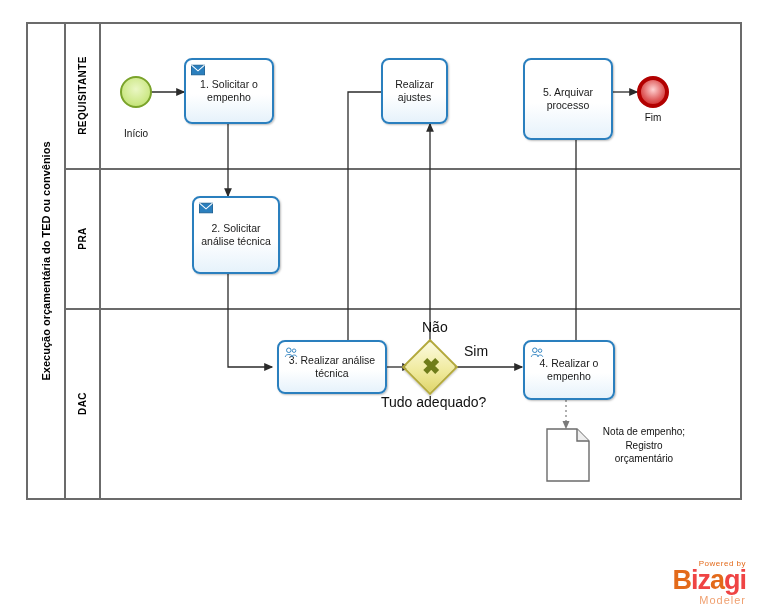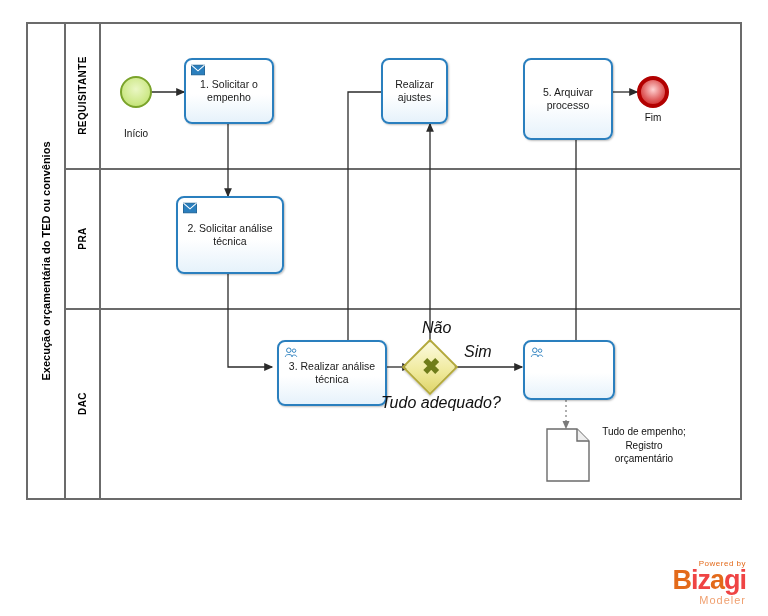--- a/index.html
+++ b/index.html
@@ -29,21 +29,21 @@
   .ev-start{width:32px;height:32px;border:2px solid #7aa32a;background:radial-gradient(circle at 50% 40%,#eaf7c4 0%,#cfe98b 60%,#b6dc63 100%);}
   .ev-end{width:32px;height:32px;border:4px solid #b20000;background:radial-gradient(circle at 50% 40%,#ffd2d2 0%,#e06060 55%,#cc1111 100%);}
   .ev-label{position:absolute;font-size:10px;color:#111;text-align:center;}
 
   
   .gw{position:absolute;width:40px;height:40px;transform:rotate(45deg);
       background:linear-gradient(135deg,#fcfbe0 0%,#efe99a 60%,#dfd56a 100%);
       border:2px solid #b3a93b;box-sizing:border-box;box-shadow:1px 1px 2px rgba(0,0,0,0.2);}
   .gw-x{position:absolute;font-size:22px;color:#6f7c1a;font-weight:bold;line-height:1;}
 
-  .lbl{position:absolute;font-size:16px;color:#111;white-space:nowrap;font-style:italic;}
+  .lbl{position:absolute;font-size:14px;color:#111;white-space:nowrap;}
 
   .doc{position:absolute;}
   .bizagi{position:absolute;right:22px;bottom:10px;text-align:right;margin-top:19px;}
   .bz-powered{font-size:8px;color:#e36a1a;letter-spacing:0.5px;}
   .bz-main{font-size:27px;font-weight:bold;color:#e36a1a;line-height:0.95;letter-spacing:-1px;}
   .bz-sub{font-size:11px;color:#f0a070;letter-spacing:1px;}
   .bz-main .gray{color:#ef4444;}
   svg{overflow:visible;}
 </style>
 </head>
@@ -115,59 +115,60 @@
   </div>
 
   <div class="task" style="left:381px;top:58px;width:67px;height:66px;">
     <span class="tl">Realizar ajustes</span>
   </div>
 
   <div class="task" style="left:523px;top:58px;width:90px;height:82px;">
     <span class="tl">5. Arquivar processo</span>
   </div>
 
-  <div class="task" style="left:176px;top:196px;width:108px;height:78px;">
+  <div class="task" style="left:192px;top:196px;width:88px;height:78px;">
     <svg class="task-icon" viewBox="0 0 16 12">
       <rect x="0.5" y="0.5" width="15" height="11" fill="#2a7fbe" stroke="#1b5f92"></rect>
       <path d="M0.5,0.5 L8,7 L15.5,0.5" fill="none" stroke="#ffffff" stroke-width="1.2"></path>
     </svg>
     <span class="tl">2. Solicitar análise técnica</span>
   </div>
 
-  <div class="task" style="left:277px;top:340px;width:110px;height:66px;">
+  <div class="task" style="left:277px;top:340px;width:110px;height:54px;">
     <svg class="task-icon" viewBox="0 0 16 12">
       <circle cx="5.5" cy="4" r="2.6" fill="none" stroke="#2a7fbe" stroke-width="1.1"></circle>
       <path d="M1.5,11.5 C1.5,8 9.5,8 9.5,11.5" fill="none" stroke="#2a7fbe" stroke-width="1.1"></path>
       <circle cx="11.5" cy="4.5" r="2" fill="none" stroke="#2a7fbe" stroke-width="1"></circle>
       <path d="M8.8,11.5 C8.8,8.8 14.5,8.8 14.5,11.5" fill="none" stroke="#2a7fbe" stroke-width="1"></path>
     </svg>
     <span class="tl">3. Realizar análise técnica</span>
   </div>
 
   <div class="task" style="left:523px;top:340px;width:92px;height:60px;">
     <svg class="task-icon" viewBox="0 0 16 12">
       <circle cx="5.5" cy="4" r="2.6" fill="none" stroke="#2a7fbe" stroke-width="1.1"></circle>
       <path d="M1.5,11.5 C1.5,8 9.5,8 9.5,11.5" fill="none" stroke="#2a7fbe" stroke-width="1.1"></path>
       <circle cx="11.5" cy="4.5" r="2" fill="none" stroke="#2a7fbe" stroke-width="1"></circle>
       <path d="M8.8,11.5 C8.8,8.8 14.5,8.8 14.5,11.5" fill="none" stroke="#2a7fbe" stroke-width="1"></path>
     </svg>
+    <span class="tl">4. Realizar  o empenho</span>
   </div>
 
   <div class="gw" style="left:410px;top:347px;"></div>
   <div class="gw-x" style="left:422px;top:356px;">✖</div>
   <div class="lbl" style="left:381px;top:394px;">Tudo adequado?</div>
 
   <div class="lbl" style="left:422px;top:319px;">Não</div>
   <div class="lbl" style="left:464px;top:343px;">Sim</div>
 
   <svg class="doc" style="left:545px;top:427px;width:46px;height:56px;" viewBox="0 0 46 56">
     <path d="M2,2 L32,2 L44,14 L44,54 L2,54 Z" fill="#ffffff" stroke="#6b6b6b" stroke-width="1.4"></path>
     <path d="M32,2 L32,14 L44,14" fill="#eeeeee" stroke="#6b6b6b" stroke-width="1.4"></path>
   </svg>
-  <div style="position:absolute;left:596px;top:425px;width:96px;font-size:10px;color:#111;line-height:1.35;text-align:center;">Tudo de empenho; Registro orçamentário</div>
+  <div style="position:absolute;left:596px;top:425px;width:96px;font-size:10px;color:#111;line-height:1.35;text-align:center;">Nota de empenho; Registro orçamentário</div>
 
   <div class="bizagi">
     <div class="bz-powered">Powered by</div>
     <div class="bz-main"><span>B</span><span class="gray">iz</span><span>a</span><span class="gray">gi</span></div>
     <div class="bz-sub">Modeler</div>
   </div>
 
 </div>
 
 </body></html>

